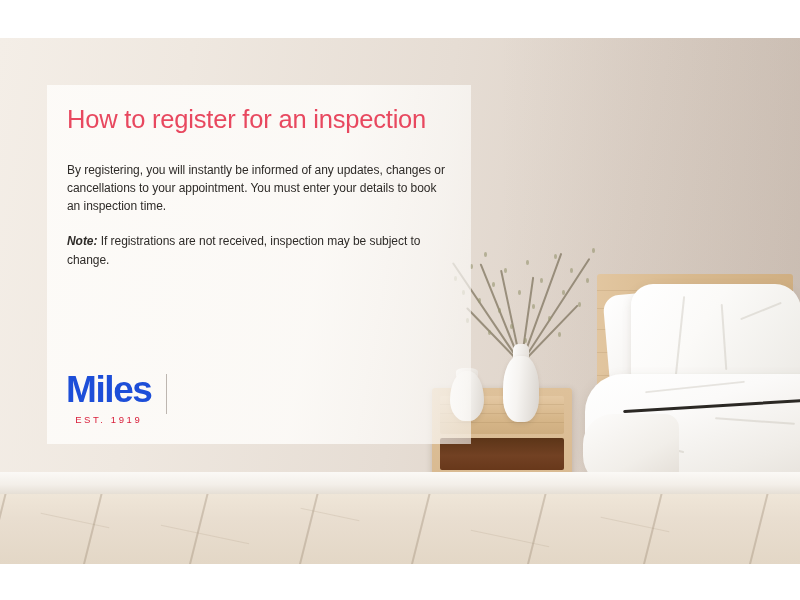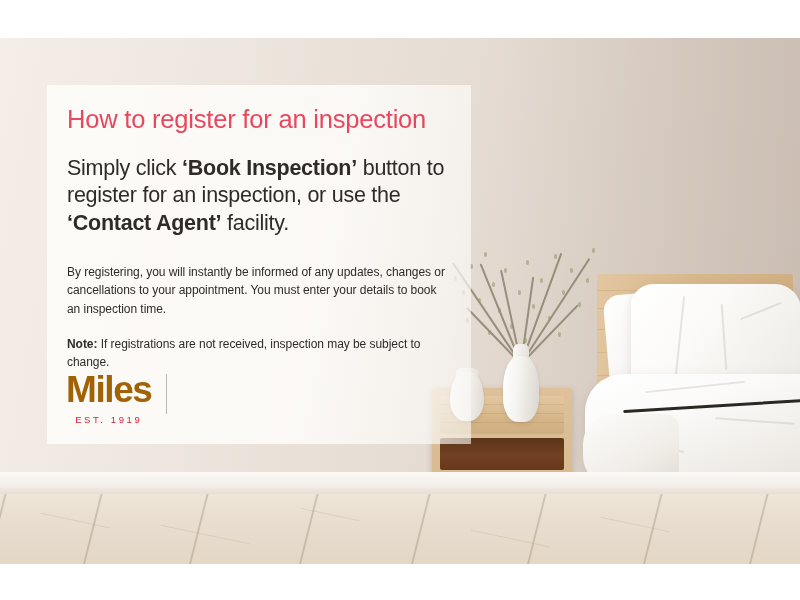--- a/index.html
+++ b/index.html
@@ -216,27 +216,27 @@
   #card-lead b { font-weight:700; }
 
   .body-para {
     color:#2e2b28;
     font-size:12px;
     line-height:1.52;
     letter-spacing:-0.05px;
   }
   #para-1 { margin-top:26px; }
   #para-2 { margin-top:17px; }
-  .body-para b { font-weight:700; }
+  .body-para b { font-weight:700;font-style:italic; }
 
   
   #logo { position:absolute; left:66px; top:372px; z-index:45; display:flex; align-items:flex-start; }
   #logo-left { display:flex; flex-direction:column; align-items:center; }
   #logo-word {
-    color:#a16207;
+    color:#1d4ed8;
     font-size:37px;
     font-weight:700;
     letter-spacing:-1.4px;
     line-height:0.95;
   }
   #logo-est {
     color:#d9203c;
     font-size:9.5px;
     font-weight:500;
     letter-spacing:2.6px;
@@ -374,21 +374,20 @@
       <div class="grain" style="left:300px;top:20px;width:60px;transform:rotate(12deg)"></div>
       <div class="grain" style="left:470px;top:44px;width:80px;transform:rotate(12deg)"></div>
       <div class="grain" style="left:600px;top:30px;width:70px;transform:rotate(12deg)"></div>
     </div>
   </div>
 
   <div id="card">
 
     <h1 id="card-heading">How to register for an inspection</h1>
 
-    <p id="card-lead"><span>Simply click </span><b>‘Book Inspection’</b><span> button to register for an inspection, or use the </span><b>‘Contact Agent’</b><span> facility.</span></p>
 
     <p id="para-1" class="body-para">By registering, you will instantly be informed of any updates, changes or cancellations to your appointment. You must enter your details to book an inspection time.</p>
 
     <p id="para-2" class="body-para"><b>Note:</b><span> If registrations are not received, inspection may be subject to change.</span></p>
   </div>
 
   <div id="logo">
     <div id="logo-left">
       <div id="logo-word">Miles</div>
       <div id="logo-est">EST. 1919</div>

